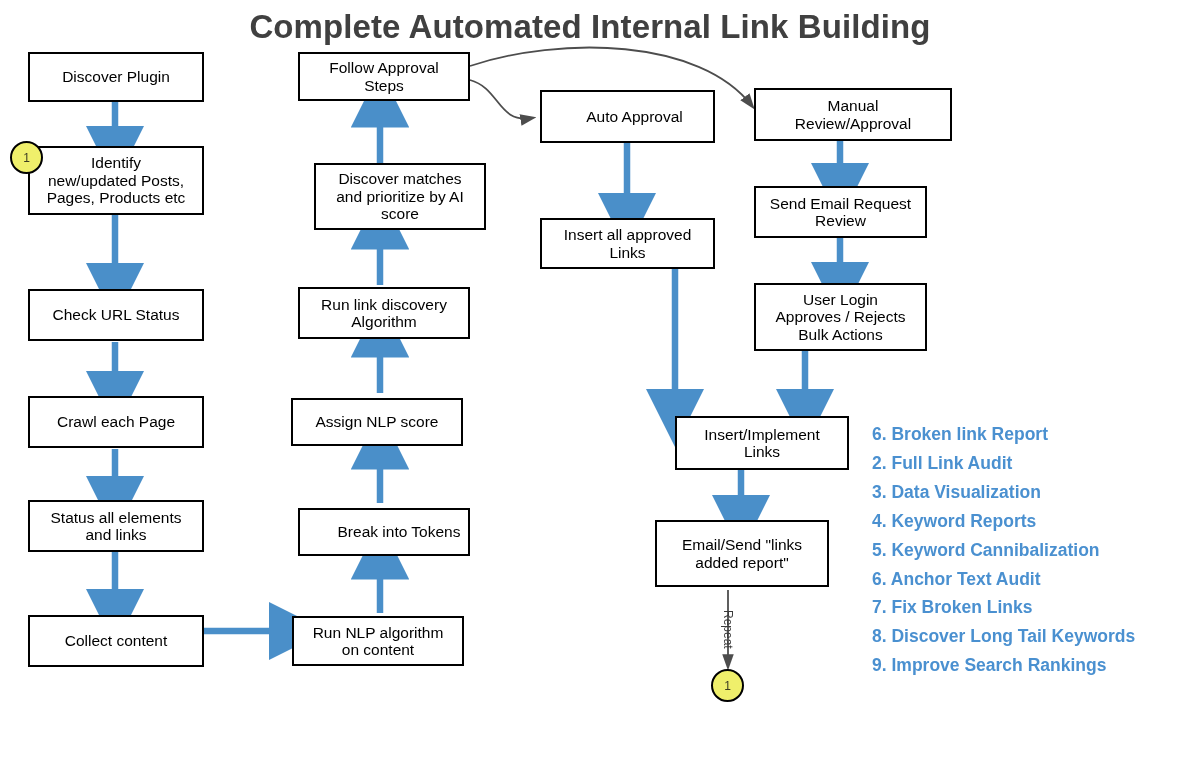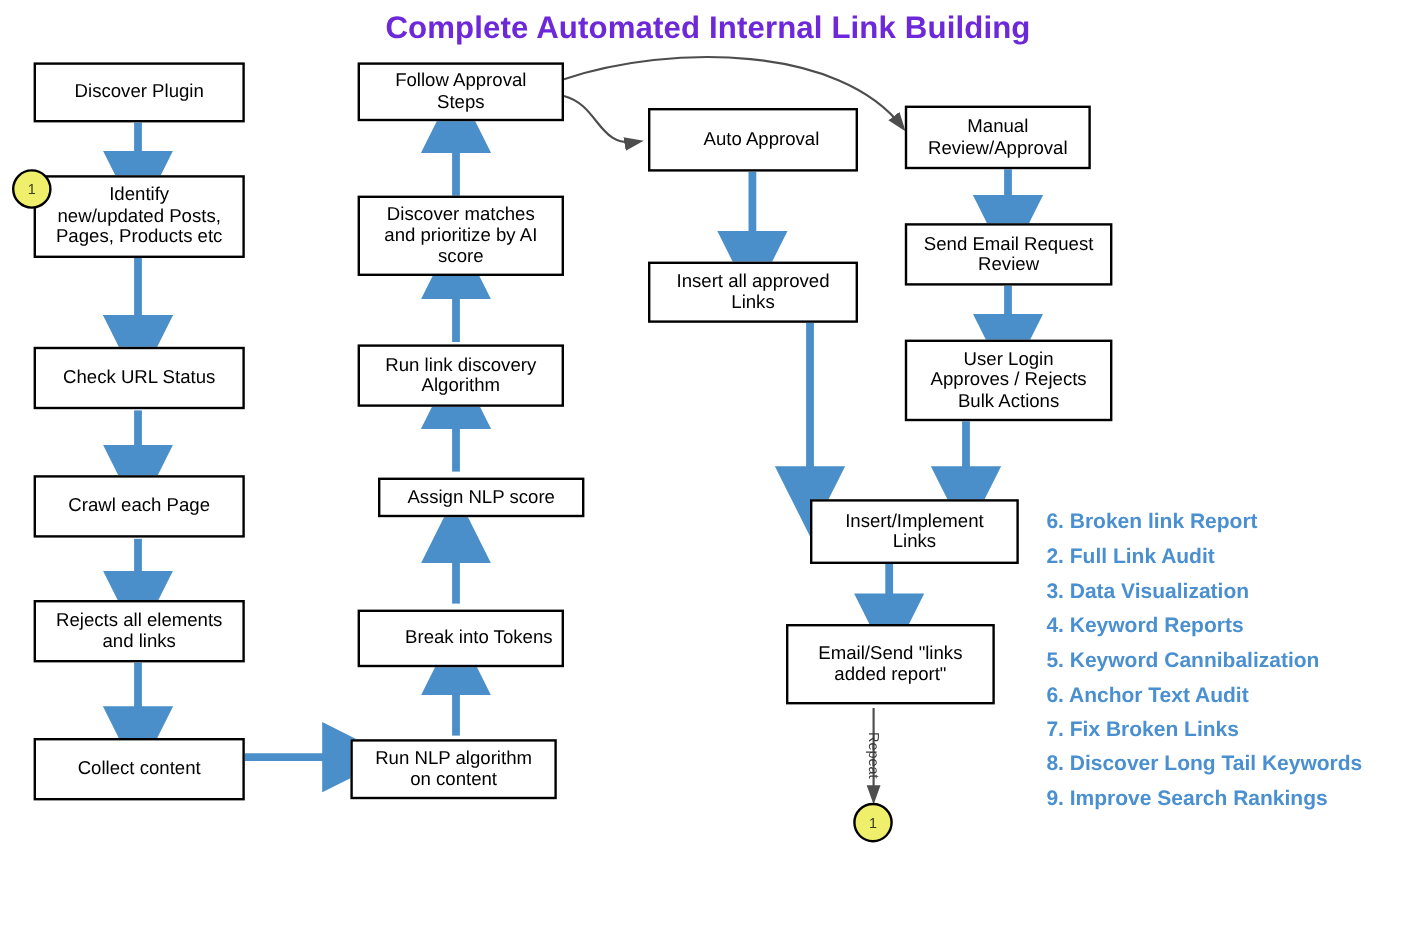--- a/index.html
+++ b/index.html
@@ -52,23 +52,23 @@
     font-size: 12px;
     color: #3b3b22;
     z-index: 4;
   }
   #page-title {
     position: absolute;
     left: 0;
     top: 8px;
     width: 1180px;
     text-align: center;
-    font-size: 26px;
+    font-size: 33px;
     font-weight: bold;
-    color: #6d28d9;
+    color: #404040;
     letter-spacing: 0.1px;
     z-index: 5;
   }
   #feature-list {
     position: absolute;
     left: 872px;
     top: 420px;
     width: 300px;
     z-index: 5;
   }
@@ -145,50 +145,50 @@
   <div class="node" style="left:28px; top:52px; width:176px; height:50px;">Discover Plugin</div>
 
   <div class="node" style="left:28px; top:146px; width:176px; height:69px;">Identify
 new/updated Posts,
 Pages, Products etc</div>
 
   <div class="node" style="left:28px; top:396px; width:176px; height:52px;">Crawl each Page</div>
 
   <div class="node" style="left:28px; top:289px; width:176px; height:52px;">Check URL Status</div>
 
-  <div class="node" style="left:28px; top:500px; width:176px; height:52px;">Rejects all elements
+  <div class="node" style="left:28px; top:500px; width:176px; height:52px;">Status all elements
 and links</div>
 
   <div class="node" style="left:28px; top:615px; width:176px; height:52px;">Collect content</div>
 
   <div class="conn-circle" style="left:10px; top:141px; width:33px; height:33px;">1</div>
 
   <div class="node" style="left:298px; top:52px; width:172px; height:49px;">Follow Approval
 Steps</div>
 
-  <div class="node" style="left:298px; top:163px; width:172px; height:67px;">Discover matches
+  <div class="node" style="left:314px; top:163px; width:172px; height:67px;">Discover matches
 and prioritize by AI
 score</div>
 
   <div class="node" style="left:298px; top:287px; width:172px; height:52px;">Run link discovery
 Algorithm</div>
 
-  <div class="node" style="left:315px; top:398px; width:172px; height:33px;">Assign NLP score</div>
+  <div class="node" style="left:291px; top:398px; width:172px; height:48px;">Assign NLP score</div>
 
   <div class="node" style="left:298px; top:508px; width:172px; height:48px;padding-left:32px;">Break into Tokens</div>
 
   <div class="node" style="left:292px; top:616px; width:172px; height:50px;">Run NLP algorithm
 on content</div>
 
   <div class="node" style="left:540px; top:90px; width:175px; height:53px;padding-left:16px;">Auto Approval</div>
 
   <div class="node" style="left:540px; top:218px; width:175px; height:51px;">Insert all approved
 Links</div>
 
-  <div class="node" style="left:754px; top:88px; width:155px; height:53px;">Manual
+  <div class="node" style="left:754px; top:88px; width:198px; height:53px;">Manual
 Review/Approval</div>
 
   <div class="node" style="left:754px; top:186px; width:173px; height:52px;">Send Email Request
 Review</div>
 
   <div class="node" style="left:754px; top:283px; width:173px; height:68px;">User Login
 Approves / Rejects
 Bulk Actions</div>
 
   <div class="node" style="left:675px; top:416px; width:174px; height:54px;">Insert/Implement

